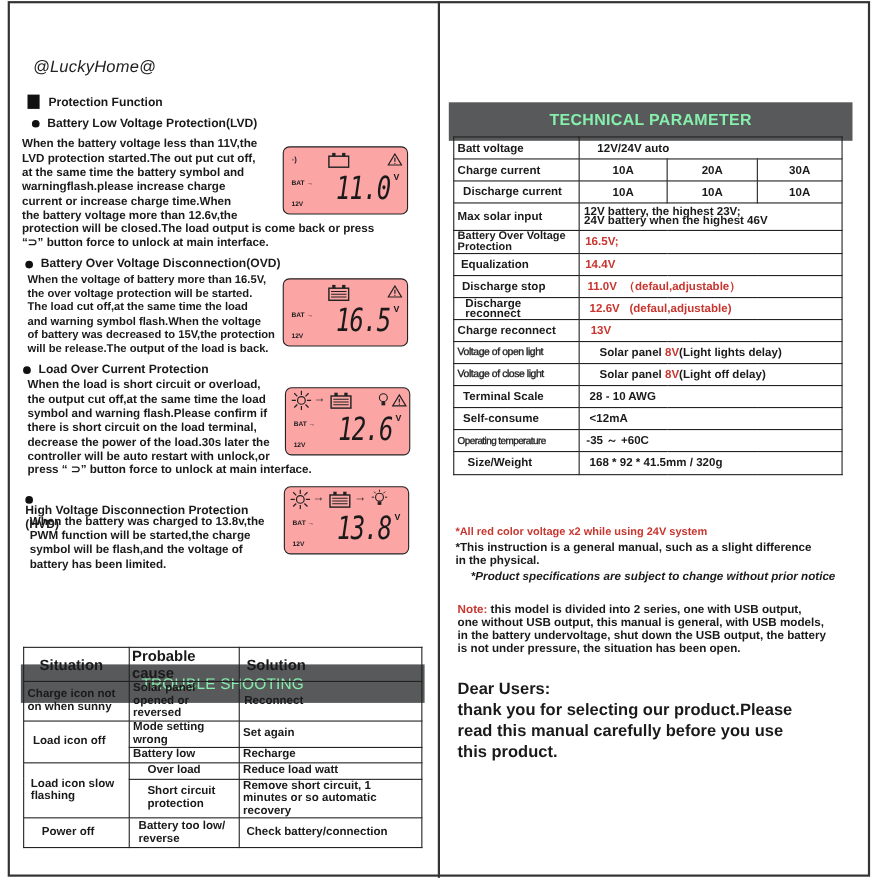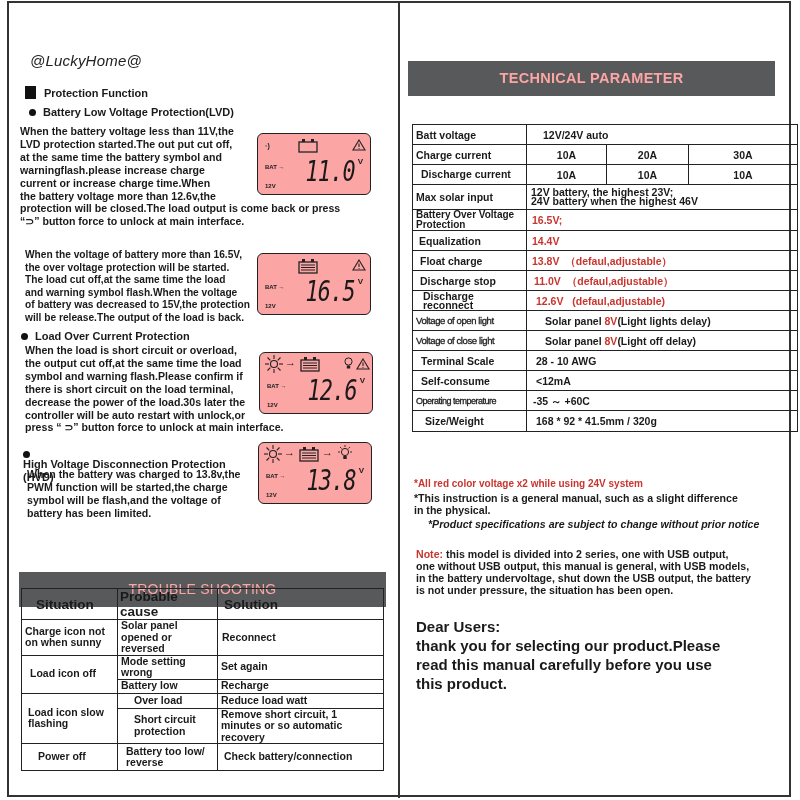--- a/index.html
+++ b/index.html
@@ -24,32 +24,32 @@
   .para { position:absolute; font-weight:bold; font-size:10.6px; line-height:12.9px; color:#1a1a1a; white-space:pre-line; }
 
   .lcd { position:absolute; width:114px; height:62px; border:1.5px solid #222; border-radius:6px; background:#fca5a5; box-sizing:border-box; }
   .lcd .bat { position:absolute; left:7px; top:30px; font-size:6px; font-weight:bold; }
   .lcd .v12 { position:absolute; left:7px; bottom:5px; font-size:6px; font-weight:bold; }
   .lcd .digits { position:absolute; right:15px; top:20px; font-size:29px; font-style:italic; letter-spacing:-1px;
                  font-family:"DejaVu Sans Mono", monospace; font-weight:normal; transform:scaleX(0.75); transform-origin:right center; }
   .lcd .vunit { position:absolute; right:7px; top:23px; font-size:8px; font-weight:bold; }
   .lcd .ico { position:absolute; }
 
-  .band { position:absolute; background:#58595b; color:#fca5a5; text-align:center; }
+  .band { position:absolute; background:#58595b; color:#86efac; text-align:center;margin-top:32px; }
   .band.ts { left:10px; top:572px; width:367px; height:35px; line-height:35px; font-size:14px; letter-spacing:0.2px; font-weight:normal; }
   .band.tp { left:8px; top:61px; width:367px; height:35px; line-height:35px; font-size:14.5px; font-weight:bold; letter-spacing:0.3px; }
 
   table { border-collapse:collapse; position:absolute; }
   td, th { border:1.6px solid #222; padding:0 3px; font-weight:bold; color:#1a1a1a; }
 
   .ts-table { left:12px; top:588px; width:363px; font-size:10.5px; }
   .ts-table th { font-size:13.5px; height:20px; text-align:left; padding-left:6px; }
   .ts-table td { line-height:11.5px; }
 
-  .tp-table { left:12px; top:124px; width:386px; font-size:10.5px; }
+  .tp-table { left:12px; top:124px; width:354px; font-size:10.5px; }
   .tp-table td { height:19px; line-height:10px; }
   .tp-table td.lbl { width:98px; }
   .red { color:#c8362f; }
   .center { text-align:center; }
 
   .notes { position:absolute; left:14px; font-size:10.6px; font-weight:bold; line-height:12px; }
   .dear { position:absolute; left:16px; top:617px; font-size:15px; font-weight:bold; line-height:19px; }
 </style>
 </head>
 <body>
@@ -88,20 +88,24 @@
         <path d="M7 1 L13 11 L1 11 Z" fill="none" stroke="#222" stroke-width="1.1"></path>
         <line x1="7" y1="4.5" x2="7" y2="8" stroke="#222" stroke-width="1.1"></line>
         <circle cx="7" cy="9.5" r="0.6" fill="#222"></circle>
       </svg>
     <span class="bat">BAT →</span>
     <span class="digits">11.0</span>
     <span class="vunit">V</span>
     <span class="v12">12V</span>
   </div>
 
+  <div class="bullet-h" style="left:14px; top:234px;">
+    <span class="dot"></span>
+    <span>Battery Over Voltage Disconnection(OVD)</span>
+  </div>
   <div class="para" style="left:16px; top:249px; width:240px; font-size:10.2px; line-height:12.6px;">When the voltage of battery more than 16.5V,
 the over voltage protection will be started.
 The load cut off,at the same time the load
 and warning symbol flash.When the voltage
 of battery was decreased to 15V,the protection
 will be release.The output of the load is back.</div>
   <div class="lcd" style="left:248px; top:253px;">
     <svg class="ico" style="left:40px; top:4px;" width="20" height="16">
         <rect x="1" y="4" width="18" height="11" fill="none" stroke="#222" stroke-width="1.3"></rect>
         <rect x="4" y="1" width="3" height="3" fill="#222"></rect>
@@ -299,30 +303,30 @@
     </tr>
     <tr>
       <td class="lbl" style="height:20px; font-size:10px; line-height:10px;">Battery Over Voltage Protection</td>
       <td colspan="3" class="red" style="padding-left:5px;">16.5V;</td>
     </tr>
     <tr>
       <td class="lbl" style="padding-left:6px;">Equalization</td>
       <td colspan="3" class="red" style="padding-left:5px;">14.4V</td>
     </tr>
     <tr>
-      <td class="lbl" style="padding-left:7px;">Float charge</td>
-      <td colspan="3" class="red" style="padding-left:5px;"><span>13.8V</span>&nbsp;&nbsp;<span>（defaul,adjustable）</span></td>
-    </tr>
-    <tr>
       <td class="lbl" style="padding-left:7px;">Discharge stop</td>
       <td colspan="3" class="red" style="padding-left:7px;"><span>11.0V</span>&nbsp;&nbsp;<span>（defaul,adjustable）</span></td>
     </tr>
     <tr>
       <td class="lbl" style="padding-left:10px; line-height:9px;">Discharge reconnect</td>
       <td colspan="3" class="red" style="padding-left:9px;"><span>12.6V</span>&nbsp;&nbsp;&nbsp;<span>(defaul,adjustable)</span></td>
+    </tr>
+    <tr>
+      <td class="lbl">Charge reconnect</td>
+      <td colspan="3" class="red" style="padding-left:10px;">13V</td>
     </tr>
     <tr>
       <td class="lbl" style="font-size:9.5px; letter-spacing:-0.4px; font-weight:normal; -webkit-text-stroke:0.3px #222;">Voltage of open light</td>
       <td colspan="3" style="padding-left:18px;"><span>Solar panel </span><span class="red">8V</span><span>(Light lights delay)</span></td>
     </tr>
     <tr>
       <td class="lbl" style="font-size:9.5px; letter-spacing:-0.4px; font-weight:normal; -webkit-text-stroke:0.3px #222;">Voltage of close light</td>
       <td colspan="3" style="padding-left:18px;"><span>Solar panel </span><span class="red">8V</span><span>(Light off delay)</span></td>
     </tr>
     <tr>

